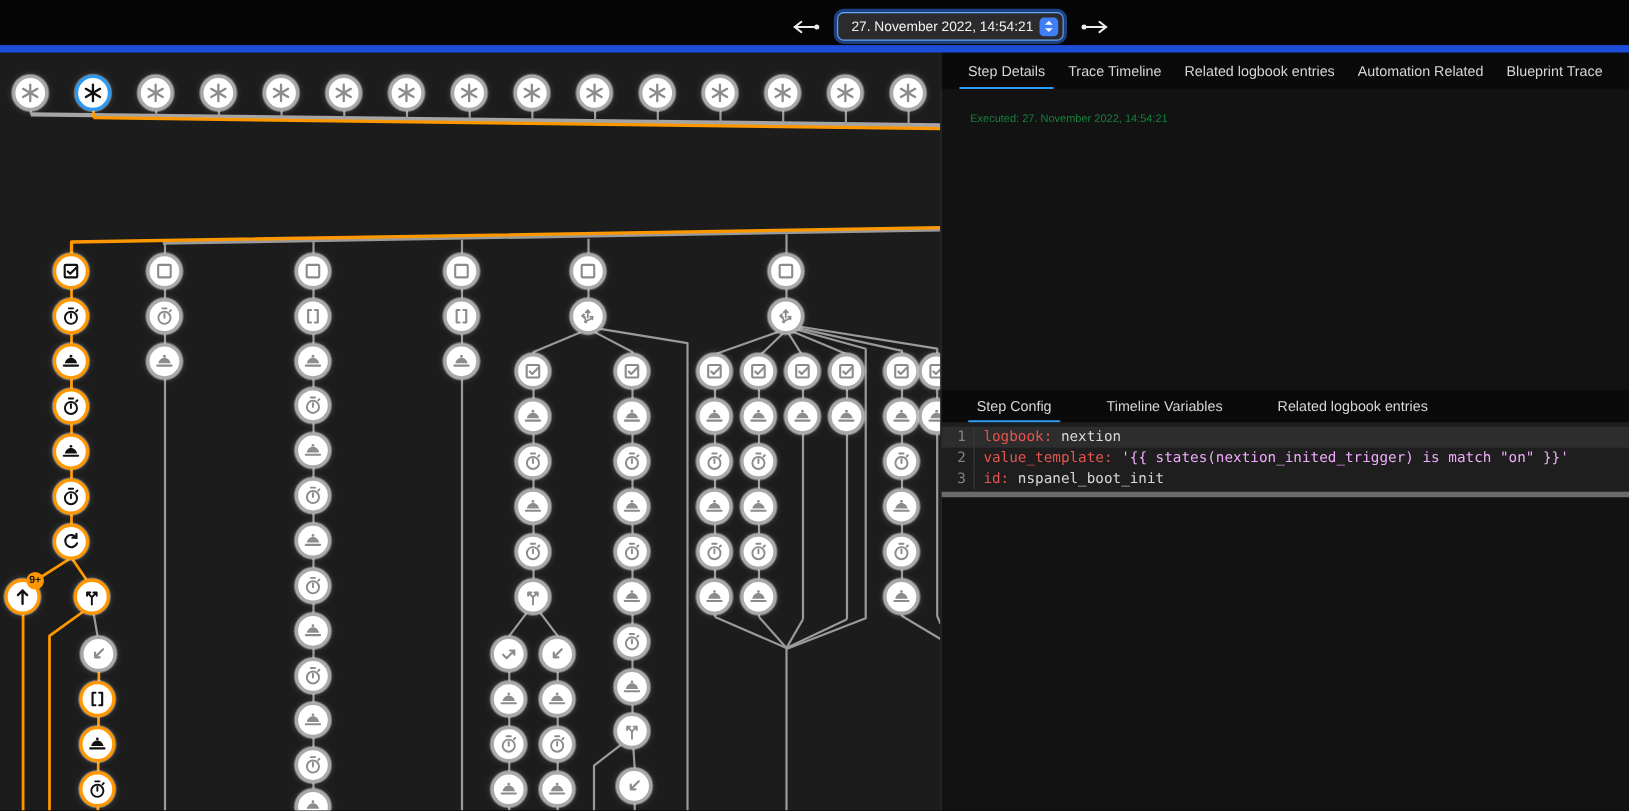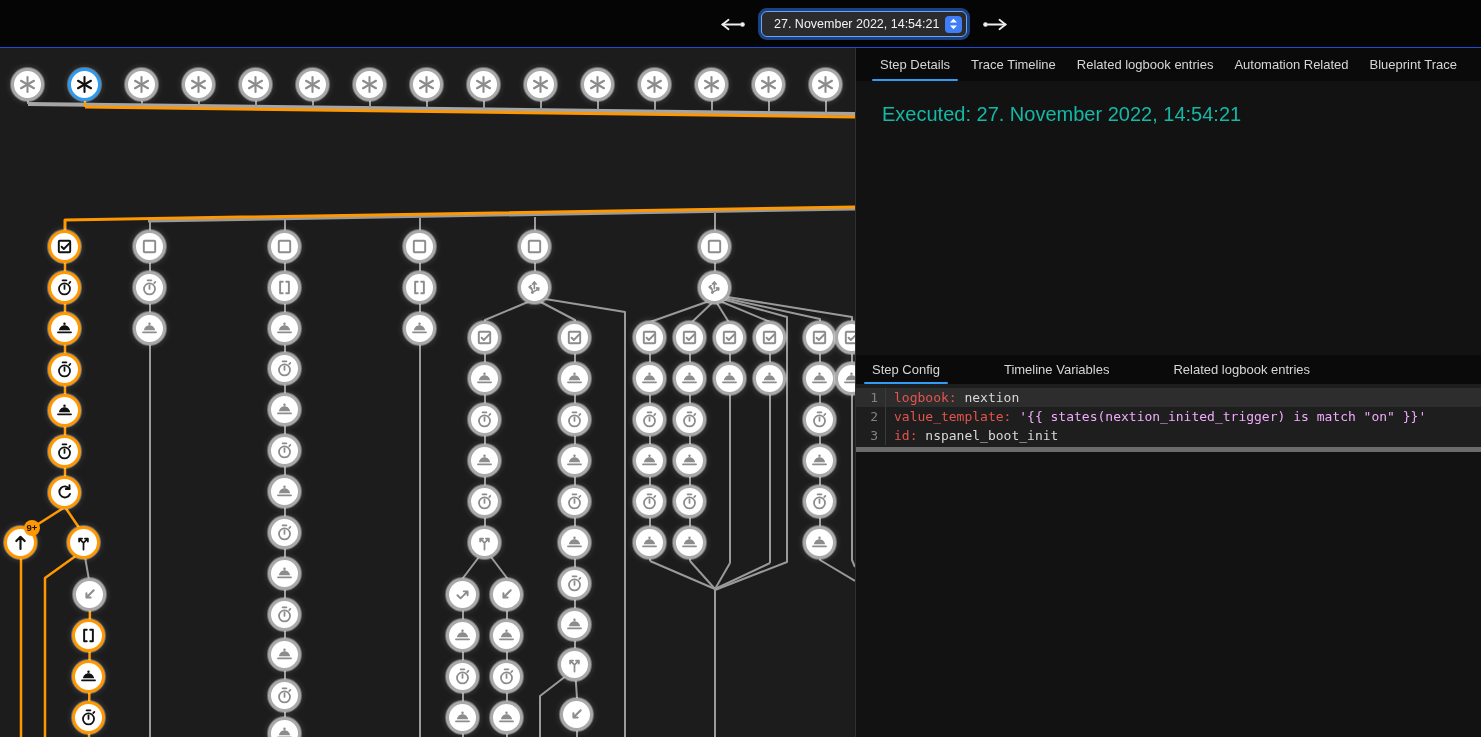--- a/index.html
+++ b/index.html
@@ -1,20 +1,20 @@
 <!DOCTYPE html>
 <html><head>
 <meta charset="utf-8">
 <style>
   html,body{margin:0;padding:0;background:#000;}
   .app{position:relative;width:1481px;height:737px;overflow:hidden;background:#131313;
        font-family:"Liberation Sans",sans-serif;}
   
   .topbar{position:absolute;left:0;top:0;width:100%;height:48px;background:#050505;
-          border-bottom:1px solid #1d4ed8;box-sizing:border-box;}
+          border-bottom:7px solid #1d4ed8;box-sizing:border-box;}
   .topbar-controls{position:absolute;left:718px;top:0;height:48px;display:flex;align-items:center;gap:13px;}
   .nav-arrow{background:none;border:none;padding:2px;color:#ededed;cursor:pointer;display:flex;}
   .run-select{display:flex;align-items:center;gap:6px;height:24px;padding:0 4px 0 12px;
       background:#2b2b2d;border-radius:6px;border:1px solid #6ba4f8;
       box-shadow:0 0 0 3px rgba(46,115,232,.55);cursor:pointer;}
   .run-select span.val{color:#f2f2f2;font-size:12.5px;white-space:nowrap;}
   .stepper{width:17px;height:17px;border-radius:4px;background:#3f7ef7;display:flex;
            align-items:center;justify-content:center;color:#fff;}
   
   .graph{position:absolute;left:0;top:48px;width:855px;height:689px;background:#1c1c1c;overflow:hidden;}
@@ -27,26 +27,26 @@
   .node.selected{border-color:#2b9af0;color:#111;}
   .node svg{display:block;}
   .badge{position:absolute;top:-9px;right:-6px;width:16px;height:16px;border-radius:50%;
          background:#ff9800;color:#161616;font-size:9.5px;font-weight:bold;line-height:16px;
          text-align:center;}
   
   .panel{position:absolute;left:855px;top:48px;right:0;bottom:0;background:#121212;
          border-left:1px solid #303030;box-sizing:border-box;}
   .tabs{display:flex;align-items:stretch;background:#0a0a0a;}
   .tabs-top{height:33px;justify-content:space-between;padding:0 16px;}
-  .tabs-sub{height:29px;gap:48px;padding:0 8px;}
+  .tabs-sub{height:29px;gap:34px;padding:0 24px;}
   .tab{position:relative;display:flex;align-items:center;color:#d6d6d6;font-size:13px;
        padding:0 8px;cursor:pointer;white-space:nowrap;}
   .tab.active::after{content:"";position:absolute;left:0;right:0;bottom:0;height:2.5px;
        background:#2f9df5;border-radius:2px;}
-  .executed{margin:22px 12px 0 26px;color:#14b8a6;font-size:20px;}
+  .executed{margin:22px 12px 0 26px;color:#15803d;font-size:10px;}
   .sub-section{position:absolute;top:307px;left:0;right:0;}
   .code{position:relative;margin-top:0;background:#1e1e1e;padding-top:4px;
         font-family:"DejaVu Sans Mono",monospace;font-size:13px;line-height:19px;}
   .code-line{display:flex;height:19px;white-space:pre;}
   .code-line.active{background:#2d2d2d;}
   .gutter{flex:none;width:22px;text-align:right;padding-right:7px;color:#828282;
           border-right:1px solid #3a3a3a;}
   .code-text{padding-left:8px;}
   .tok-key{color:#e5544d;}
   .tok-plain{color:#d8d8d8;}

